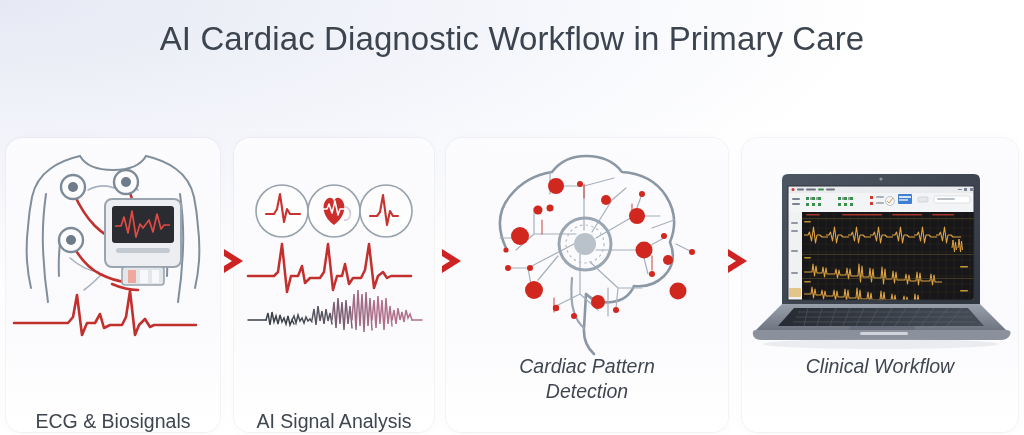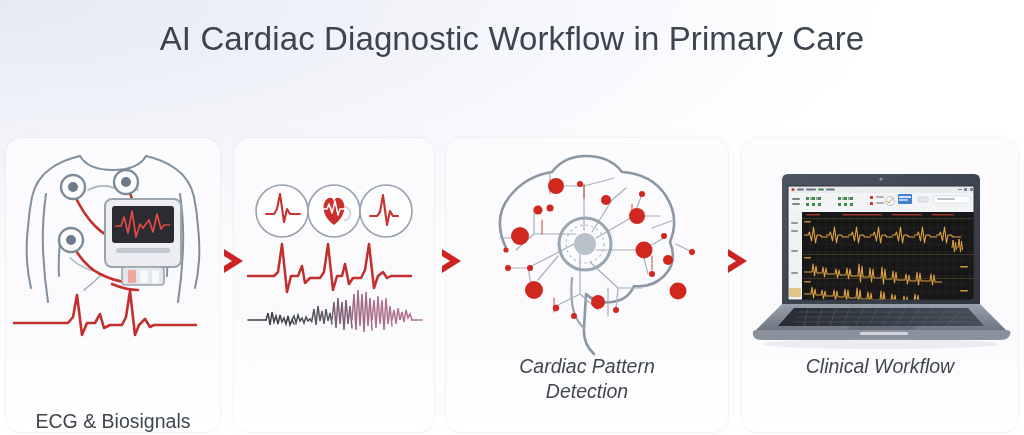--- a/index.html
+++ b/index.html
@@ -129,20 +129,21 @@
           <path d="M32 182 l2 -7 l2 12 l2 -13 l2 10 l2 -6 l2 8 l2 -9 l2 7 l2 -4 l2 6 l2 -8 l2 9 l2 -5 l2 4" stroke="#3c4148"></path>
           <path d="M58 182 l2 -4 l2 7 l2 -8 l2 6 l2 -3 l2 5 l2 -6 l2 4 l2 -2 l2 3" stroke="#474d56"></path>
           <path d="M78 182 l2 -11 l2 16 l2 -19 l2 15 l2 -10 l2 13 l2 -15 l2 12 l2 -8 l2 11" stroke="#5a5560"></path>
           <path d="M98 182 l2 -18 l2 26 l2 -30 l2 26 l2 -22 l2 28 l2 -30 l2 24 l2 -18 l2 22" stroke="#7d5f74"></path>
           <path d="M118 182 l2 -26 l2 36 l2 -40 l2 36 l2 -32 l2 38 l2 -40 l2 34 l2 -28 l2 32" stroke="#a06b84"></path>
           <path d="M138 182 l2 -20 l2 28 l2 -32 l2 28 l2 -24 l2 30 l2 -32 l2 26 l2 -18 l2 20" stroke="#b0708a"></path>
           <path d="M158 182 l2 -10 l2 14 l2 -16 l2 12 l2 -8 l2 10 l2 -12 l2 8 l2 -4 l2 6" stroke="#b0708a"></path>
           <path d="M178 182 l10 0" stroke="#ac7389"></path>
         </g>
       </svg>
+      <div class="cap" id="cap1">AI Signal Analysis</div>
     </div>
 
     <div class="card" id="card2">
       <svg class="art" viewBox="0 0 282 220" width="282" height="220">
         <path d="M60 110 q-14 -30 4 -52 q16 -20 42 -24 q12 -16 34 -16 q24 0 36 16 q30 2 44 24 q14 22 4 46
                  q8 20 -6 34 q-12 12 -30 10 q-6 14 -22 16 q-16 2 -26 -8 l-2 34 q-1 16 10 26" fill="none" stroke="#8b97a4" stroke-width="2.6" stroke-linejoin="round" stroke-linecap="round"></path>
         <path d="M126 140 q-2 22 2 34 q3 10 10 16" fill="none" stroke="#9aa6b2" stroke-width="2.2" stroke-linecap="round"></path>
 
         <g stroke="#a6b0bb" stroke-width="1.2" fill="none" stroke-linecap="round">
           <path d="M138 92 L138 48 M138 48 L110 48 M138 48 L168 40"></path>

